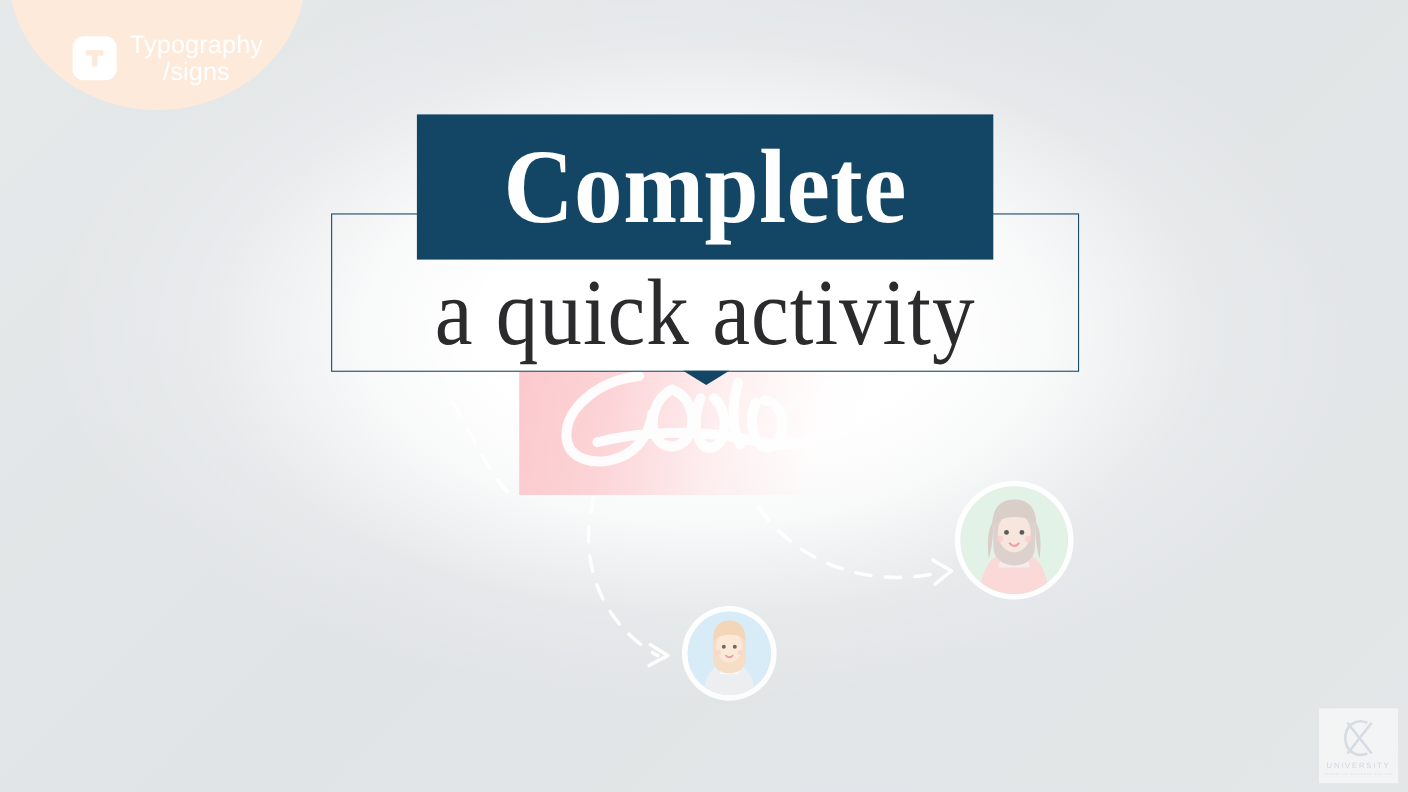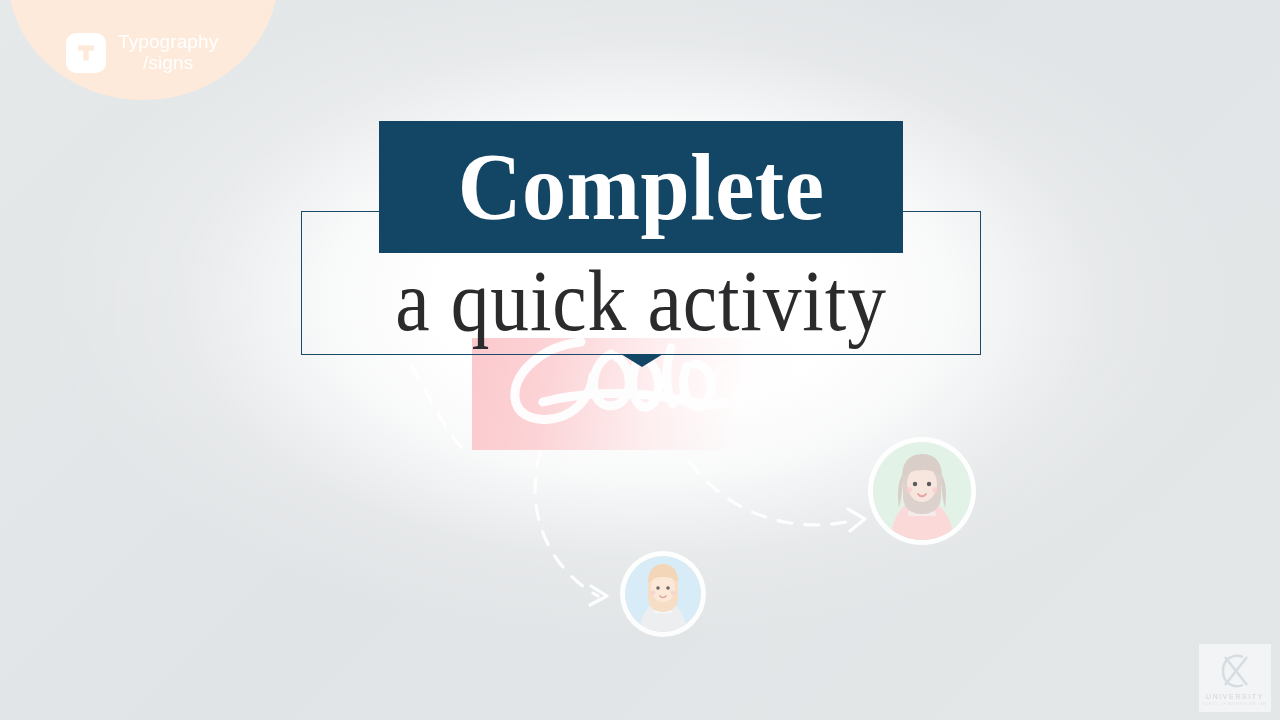--- a/index.html
+++ b/index.html
@@ -36,21 +36,21 @@
   }
   .badge-mark {
     width:40px; height:40px; border-radius:10px;
     background:#ffffff;
     display:flex; align-items:center; justify-content:center;
     flex:0 0 auto;
   }
   .badge-mark svg { display:block; }
   .badge-text {
     color:#ffffff;
-    font-size:19px;
+    font-size:23px;
     line-height:1.08;
     font-weight:300;
     letter-spacing:.1px;
     text-align:center;
     white-space:pre-line;
   }
 
   
   .logo-block {
     position:absolute;
@@ -75,21 +75,21 @@
     position:absolute;
     border-radius:50%;
     overflow:hidden;
     box-shadow:0 0 0 5px rgba(255,255,255,0.92);
   }
   .avatar svg { display:block; }
   .avatar-a { left:873px; top:442px; width:98px; height:98px; }
   .avatar-b { left:625px; top:556px; width:76px; height:76px; }
 
   
-  .title-wrap { position:absolute; left:301px; top:121px; width:680px; height:248px;text-align:center; }
+  .title-wrap { position:absolute; left:301px; top:104px; width:680px; height:248px;text-align:center; }
 
   .title-outline {
     position:absolute;
     left:0; top:90px;
     width:680px; height:144px;
     border:1px solid #1b4a68;
     background:rgba(255,255,255,0.0);
   }
   .title-arrow {
     position:absolute;

